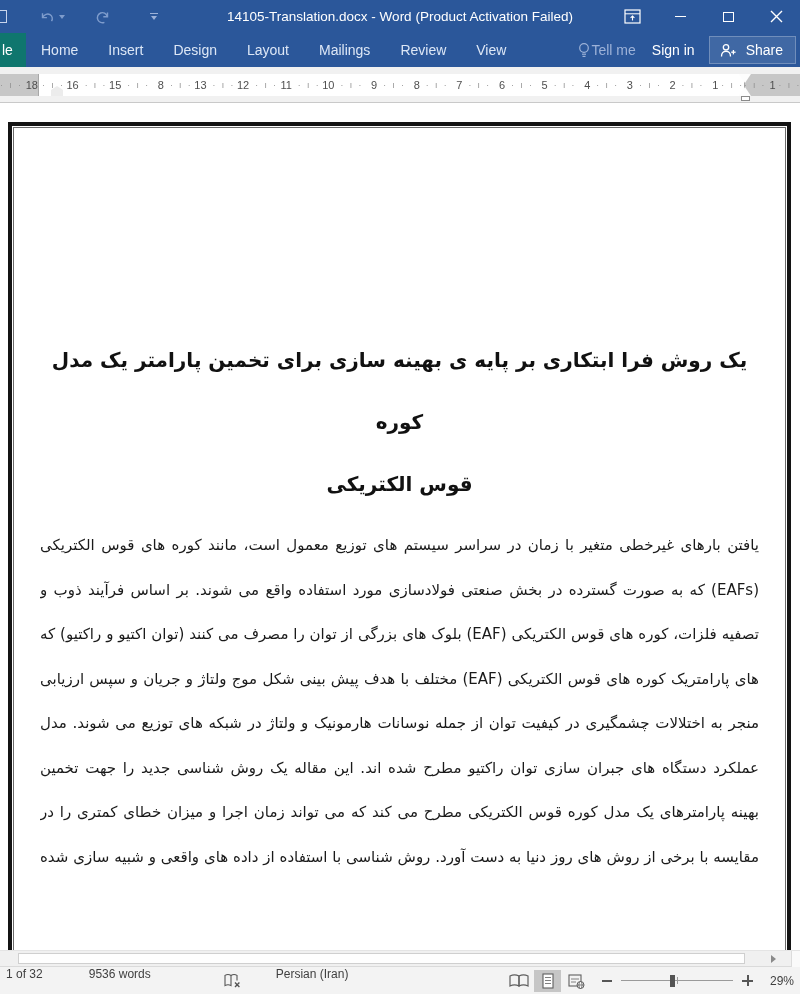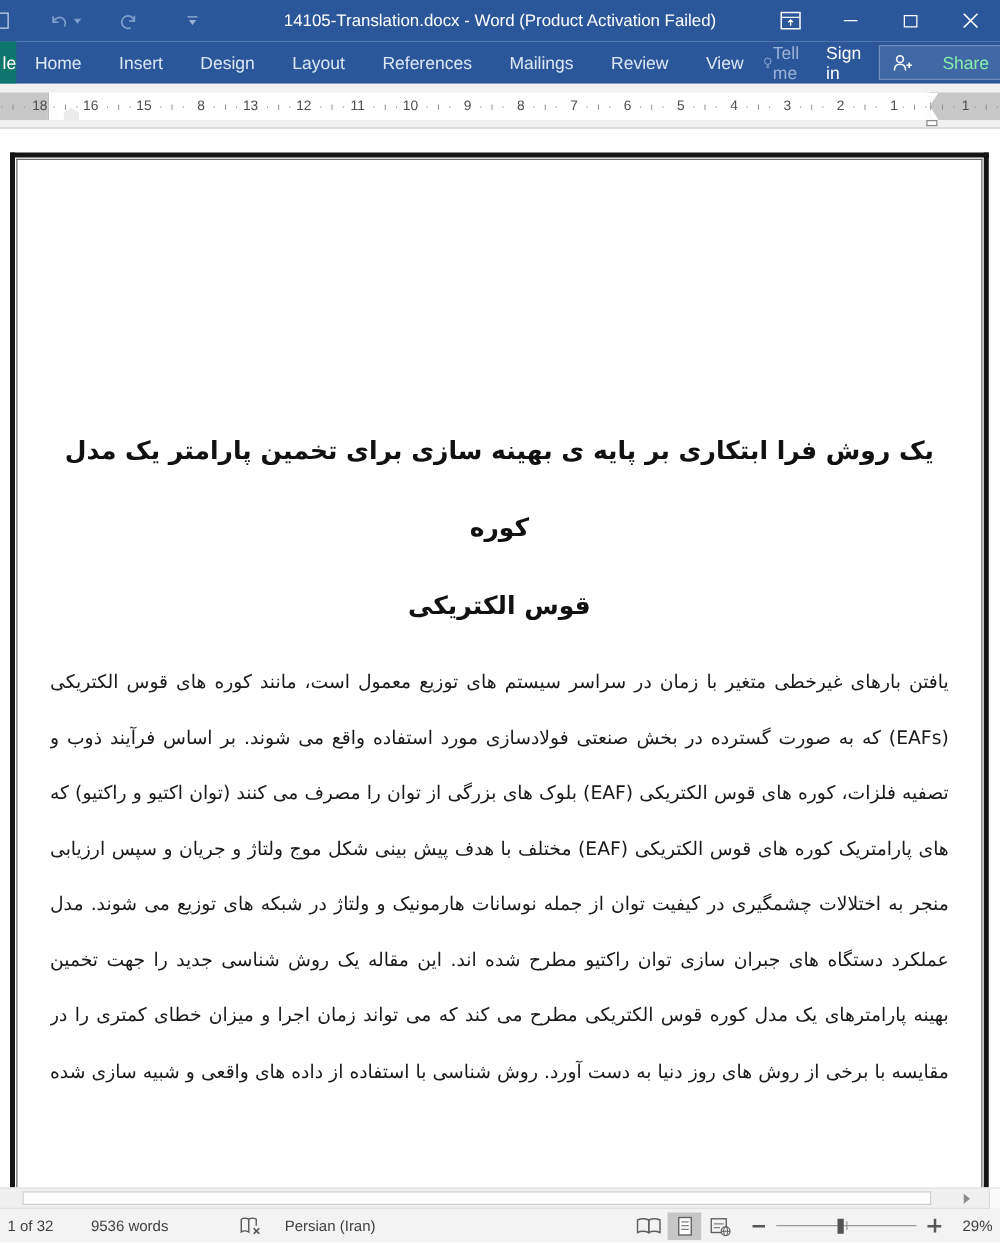--- a/index.html
+++ b/index.html
@@ -28,21 +28,21 @@
 
   
   .ribbon { height:34px; background:#2b579a; display:flex; align-items:center; }
   .file-tab { width:26px; height:100%; background:#0f766e; color:#fff; font-size:14px;
               display:flex; align-items:center; padding-left:2px; }
   .rtab { color:#dde7f6; font-size:14px; padding:0 15px; height:100%; display:flex; align-items:center; }
   .rtab:first-of-type { margin-left:8px; }
   .ribbon-right { margin-left:auto; display:flex; align-items:center; padding-right:4px; }
   .tellme { display:flex; align-items:center; gap:0; color:#9db2d8; font-size:14px; margin-right:16px; }
   .signin { color:#fff; font-size:14px; margin-right:14px; }
-  .share { display:flex; align-items:center; gap:24px; color:#86efac; font-size:14px;
+  .share { display:flex; align-items:center; gap:10px; color:#ffffff; font-size:14px;
            background:rgba(255,255,255,.10); border:1px solid rgba(255,255,255,.25);
            padding:5px 12px 5px 10px; }
 
   
   .ruler-band { height:36px; background:#f1f1f1; border-bottom:1px solid #c9c9c9; position:relative; }
   .ruler { position:absolute; top:7px; left:0; right:0; height:22px; display:flex; }
   .ruler-gray { background:#c7c7c7; color:#4f4f4f; font-size:11px; display:flex;
                 align-items:center; justify-content:center; gap:3px; }
   .ruler-gray.left  { width:38px; }
   .ruler-gray.right { width:55px; }
@@ -79,21 +79,21 @@
   .hscroll { height:16px; background:#f0f0f0; border-top:1px solid #e4e4e4; position:relative; }
   .h-thumb { position:absolute; left:18px; top:2px; width:727px; height:11px;
              background:#fefefe; border:1px solid #cfcfcf; }
   .h-arrow { position:absolute; left:771px; top:3.5px; width:0; height:0;
              border-left:5px solid #8a8a8a; border-top:4.5px solid transparent; border-bottom:4.5px solid transparent; }
   .h-corner { position:absolute; right:0; top:0; width:9px; height:16px; background:#fafafa;
               border-left:1px solid #dcdcdc; }
 
   
   .statusbar { height:28px; background:#f3f3f3; border-top:1px solid #dadada;
-               display:flex; align-items:center; font-size:12px; color:#3f3f3f; }
+               display:flex; font-size:12px; color:#3f3f3f;gap:16px; }
   .sb-pages { margin-left:6px; }
   .sb-words { margin-left:30px; }
   .sb-proof { margin-left:56px; display:flex; align-items:center; }
   .sb-lang  { margin-left:18px; }
   .sb-right { margin-left:auto; display:flex; align-items:center; }
   .view-btn { width:27px; height:22px; display:flex; align-items:center; justify-content:center; margin-left:2px; }
   .view-btn.active { background:#c6c6c6; }
   .zoom-out { margin-left:12px; width:10px; height:2px; background:#565656; }
   .zoom-track { width:112px; height:1px; background:#9a9a9a; margin:0 9px; position:relative; }
   .zoom-center-tick { position:absolute; left:50%; top:-3px; width:1px; height:7px; background:#9a9a9a; }
@@ -149,21 +149,20 @@
     </div>
   </div>
 </div>
 
 <div class="ribbon">
   <div class="file-tab">le</div>
   <div class="rtab">Home</div>
   <div class="rtab">Insert</div>
   <div class="rtab">Design</div>
   <div class="rtab">Layout</div>
-  <div class="rtab">References</div>
   <div class="rtab">Mailings</div>
   <div class="rtab">Review</div>
   <div class="rtab">View</div>
   <div class="ribbon-right">
     <div class="tellme">
       <svg width="14" height="17" viewBox="0 0 14 17">
         <circle cx="7" cy="6" r="4.3" fill="none" stroke="#9db2d8" stroke-width="1.2"></circle>
         <line x1="5" y1="12.2" x2="9" y2="12.2" stroke="#9db2d8" stroke-width="1.2"></line>
         <line x1="5.5" y1="14.4" x2="8.5" y2="14.4" stroke="#9db2d8" stroke-width="1.2"></line>
       </svg>

